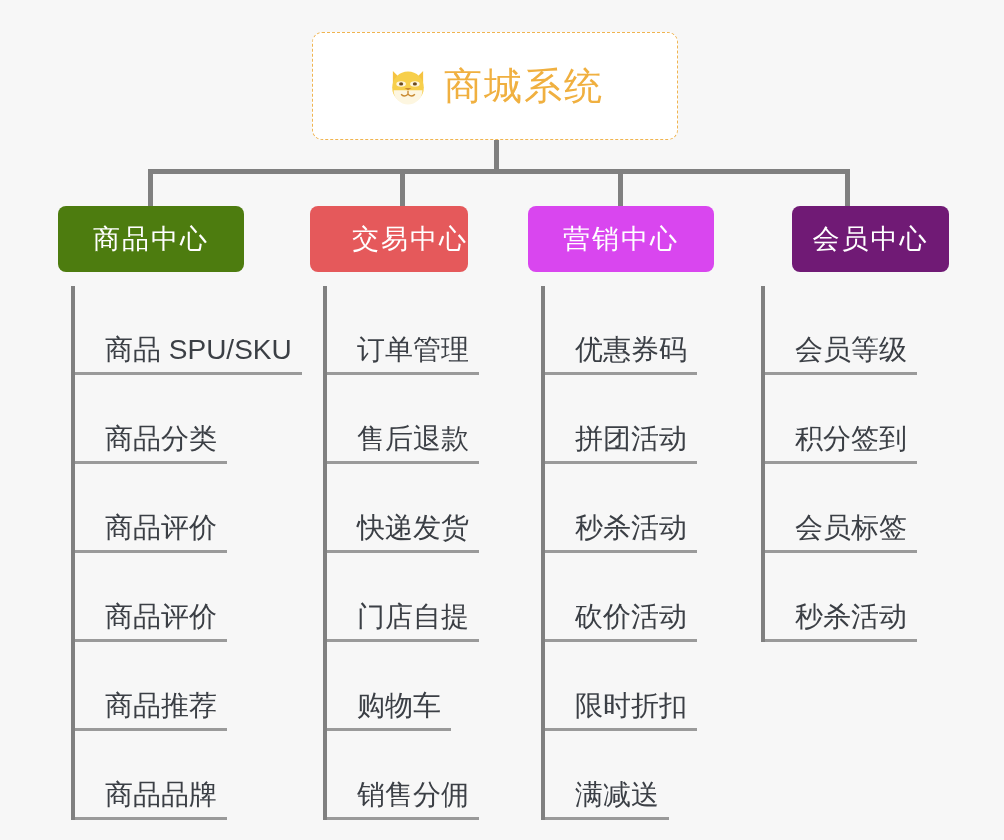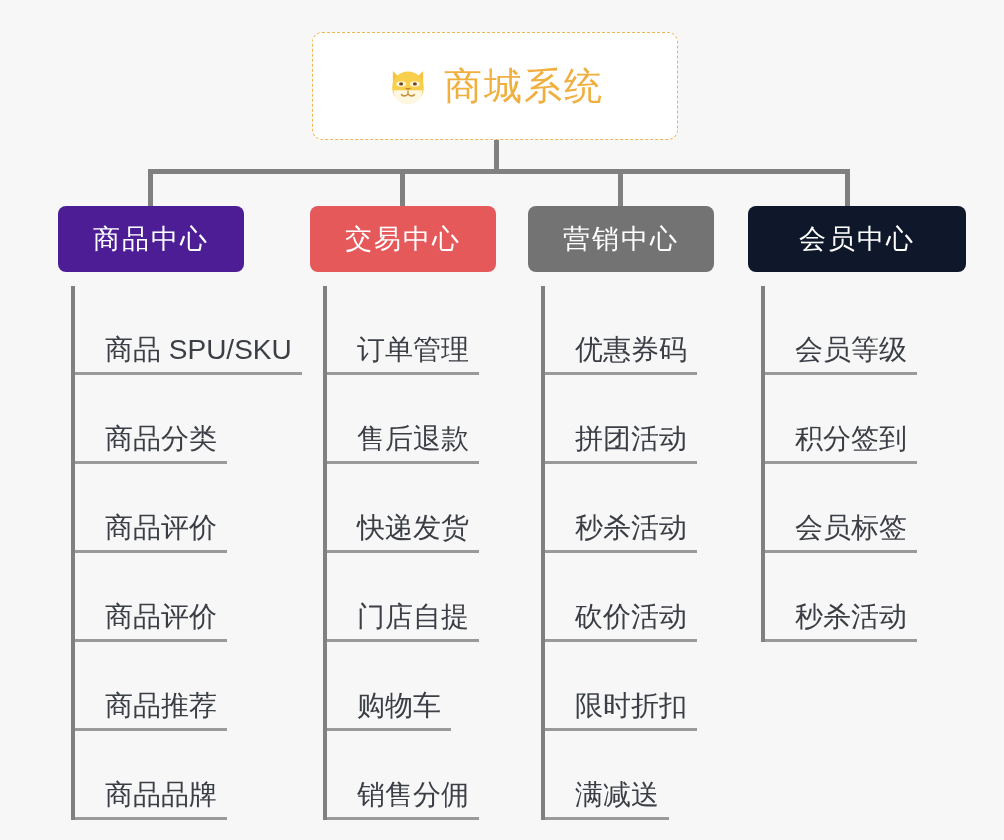--- a/index.html
+++ b/index.html
@@ -79,24 +79,24 @@
     height: 66px;
     border-radius: 8px;
     display: flex;
     align-items: center;
     justify-content: center;
     color: #ffffff;
     font-size: 27px;
     letter-spacing: 2px;
     white-space: nowrap;
   }
-  .col-1 .cat-card { width: 186px; background: #4c1d95; }
-  .col-2 .cat-card { width: 186px; background: #e5595b; }
-  .col-3 .cat-card { width: 186px; background: #737373; }
-  .col-4 .cat-card { width: 218px; background: #0f172a; }
+  .col-1 .cat-card { width: 186px; background: #4d7c0f; }
+  .col-2 .cat-card { width: 158px; background: #e5595b; justify-content: flex-end; }
+  .col-3 .cat-card { width: 186px; background: #d946ef; }
+  .col-4 .cat-card { width: 157px; background: #701a75; margin-left: 44px; }
 
   
   .leaf-list {
     position: relative;
     margin-top: 14px;
     margin-left: 13px;
     padding-left: 0;
     border-left: 4px solid #808080;
   }
   .leaf-item {

